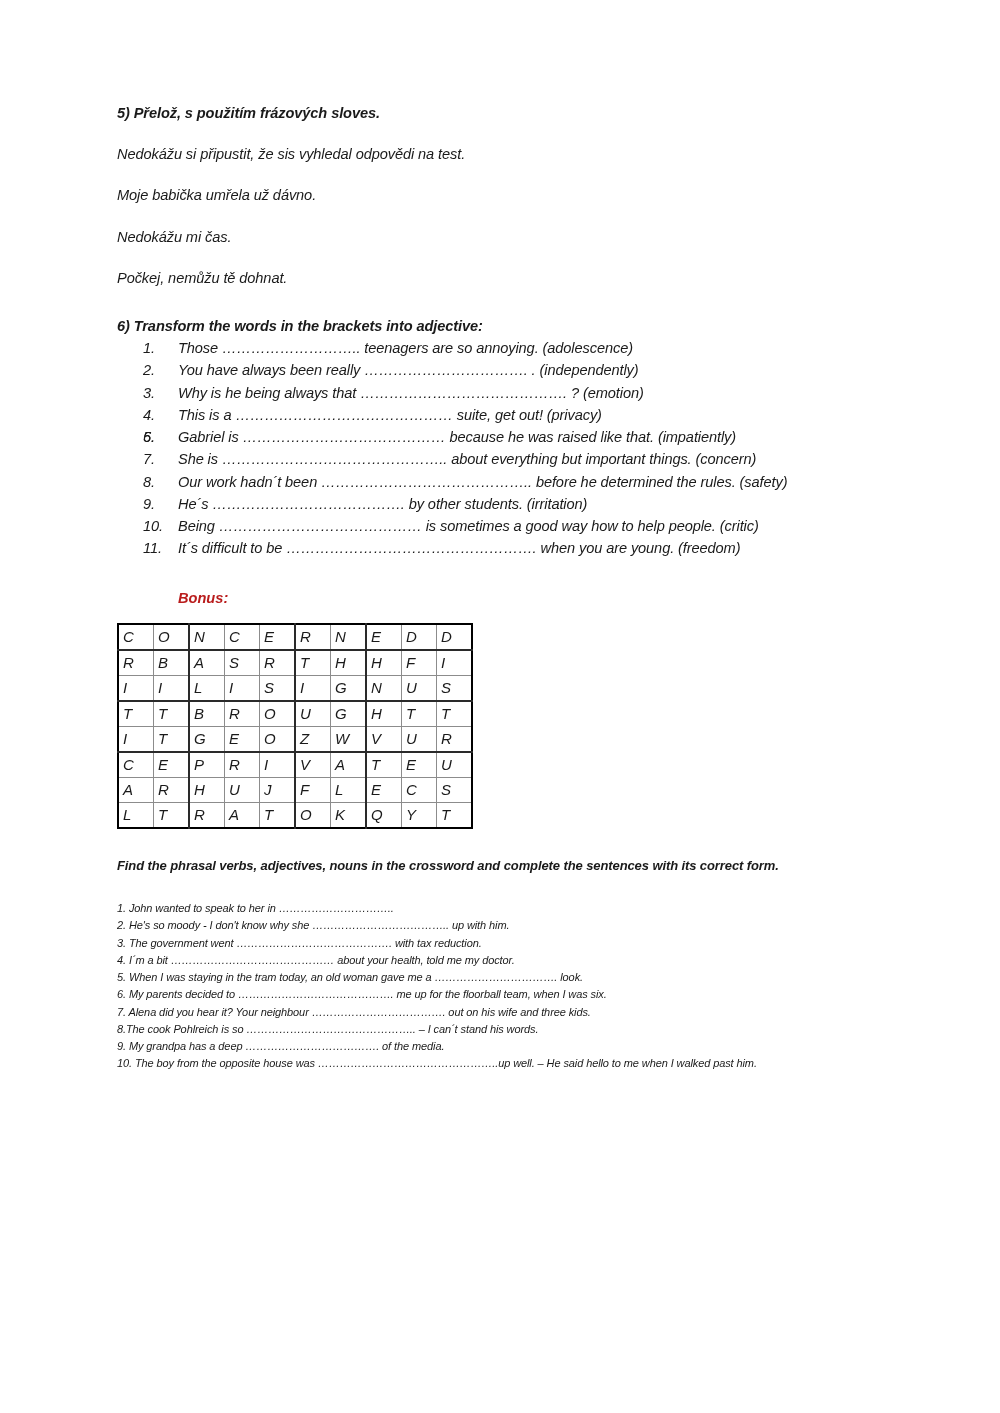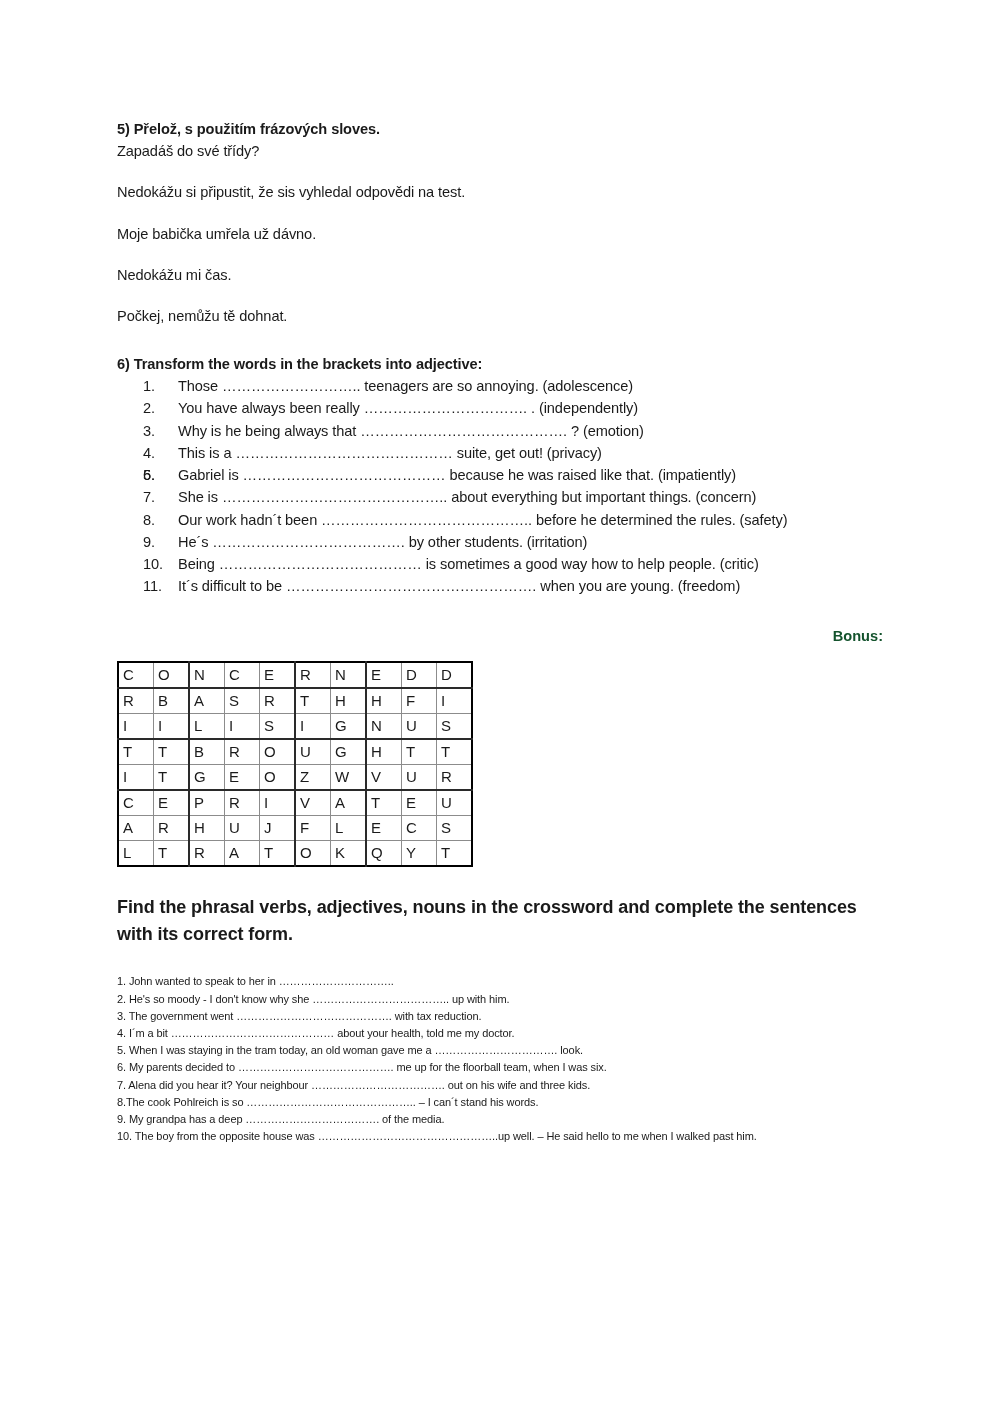--- a/index.html
+++ b/index.html
@@ -11,22 +11,23 @@
     width: 1000px;
     height: 1413px;
     font-family: "Liberation Sans", sans-serif;
     color: #1a1a1a;
     position: relative;
     overflow: hidden;
   }
   .page {
     position: absolute;
     left: 117px;
-    top: 118px;
+    top: 102px;
     width: 766px;
+    font-style: italic;
   }
 
   
   .h-bold {
     font-size: 14.6px;
     font-weight: bold;
     line-height: 1.52;
     letter-spacing: -0.1px;
   }
   .line {
@@ -61,24 +62,23 @@
     position: absolute;
     left: 26px;
     width: 30px;
     text-align: left;
   }
 
   
   .bonus {
     font-size: 14.6px;
     font-weight: bold;
-    color: #14532d;
+    color: #b91c1c;
     margin: 0;
     padding-left: 61px;
-    text-align: right;
   }
 
   
   .grid-wrap {
     margin-top: 17px;
   }
   table.crossword {
     border-collapse: collapse;
     border: 2px solid #000000;
     table-layout: fixed;
@@ -106,21 +106,21 @@
   }
   table.crossword tr:nth-child(1) td,
   table.crossword tr:nth-child(3) td,
   table.crossword tr:nth-child(5) td {
     border-bottom-width: 2px;
     border-bottom-color: #2a2a2a;
   }
 
   
   .instruction {
-    font-size: 18px;
+    font-size: 13px;
     font-weight: bold;
     line-height: 1.52;
     letter-spacing: -0.1px;
     margin: 0;
     width: 752px;
   }
   .sent {
     font-size: 11px;
     line-height: 1.565;
     letter-spacing: -0.1px;
@@ -128,21 +128,20 @@
     width: 760px;
   }
 </style>
 </head>
 <body>
 
 <div class="page">
 
   <div>
     <p class="h-bold" id="sec5-title">5) Přelož, s použitím frázových sloves.</p>
-    <p class="line cz-line">Zapadáš do své třídy?</p>
     <div class="gap-sm"></div>
     <p class="line cz-line">Nedokážu si připustit, že sis vyhledal odpovědi na test.</p>
     <div class="gap-sm"></div>
     <p class="line cz-line">Moje babička umřela už dávno.</p>
     <div class="gap-sm"></div>
     <p class="line cz-line">Nedokážu mi čas.</p>
     <div class="gap-sm"></div>
     <p class="line cz-line">Počkej, nemůžu tě dohnat.</p>
   </div>
 

